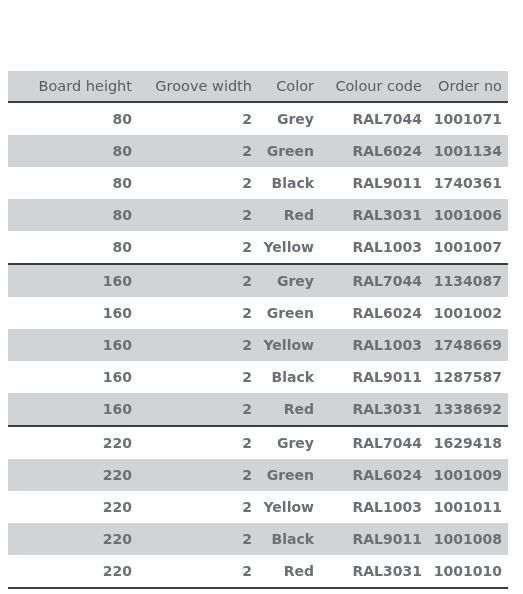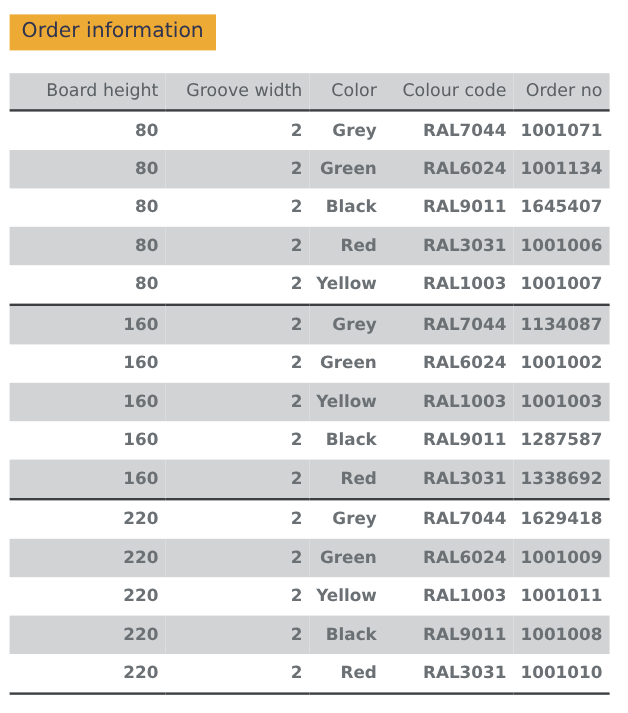--- a/index.html
+++ b/index.html
@@ -32,21 +32,21 @@
   .title-text {
     font-size: 17px;
     color: #2f3450;
     line-height: 1.15;
     white-space: nowrap;
   }
   
   .table-wrap {
     position: absolute;
     left: 8px;
-    top: 61px;
+    top: 71px;
     width: 500px;
   }
   table.order-table {
     border-collapse: collapse;
     width: 500px;
     table-layout: fixed;
   }
   table.order-table th,
   table.order-table td {
     padding: 0 6px 0 0;
@@ -85,23 +85,20 @@
   col.c-groove { width: 120px; }
   col.c-color  { width: 62px; }
   col.c-code   { width: 108px; }
   col.c-order  { width: 80px; }
 </style>
 </head>
 <body>
 
 <div class="sheet">
 
-  <div class="title-bar">
-    <span class="title-text">Order information</span>
-  </div>
 
   <div class="table-wrap">
     <table class="order-table">
       <colgroup>
         <col class="c-height">
         <col class="c-groove">
         <col class="c-color">
         <col class="c-code">
         <col class="c-order">
       </colgroup>
@@ -127,21 +124,21 @@
             <td>2</td>
             <td>Green</td>
             <td>RAL6024</td>
             <td>1001134</td>
           </tr>
           <tr>
             <td>80</td>
             <td>2</td>
             <td>Black</td>
             <td>RAL9011</td>
-            <td>1645407</td>
+            <td>1740361</td>
           </tr>
           <tr class="stripe">
             <td>80</td>
             <td>2</td>
             <td>Red</td>
             <td>RAL3031</td>
             <td>1001006</td>
           </tr>
           <tr>
             <td>80</td>
@@ -162,21 +159,21 @@
             <td>2</td>
             <td>Green</td>
             <td>RAL6024</td>
             <td>1001002</td>
           </tr>
           <tr class="stripe">
             <td>160</td>
             <td>2</td>
             <td>Yellow</td>
             <td>RAL1003</td>
-            <td>1001003</td>
+            <td>1748669</td>
           </tr>
           <tr>
             <td>160</td>
             <td>2</td>
             <td>Black</td>
             <td>RAL9011</td>
             <td>1287587</td>
           </tr>
           <tr class="stripe">
             <td>160</td>

